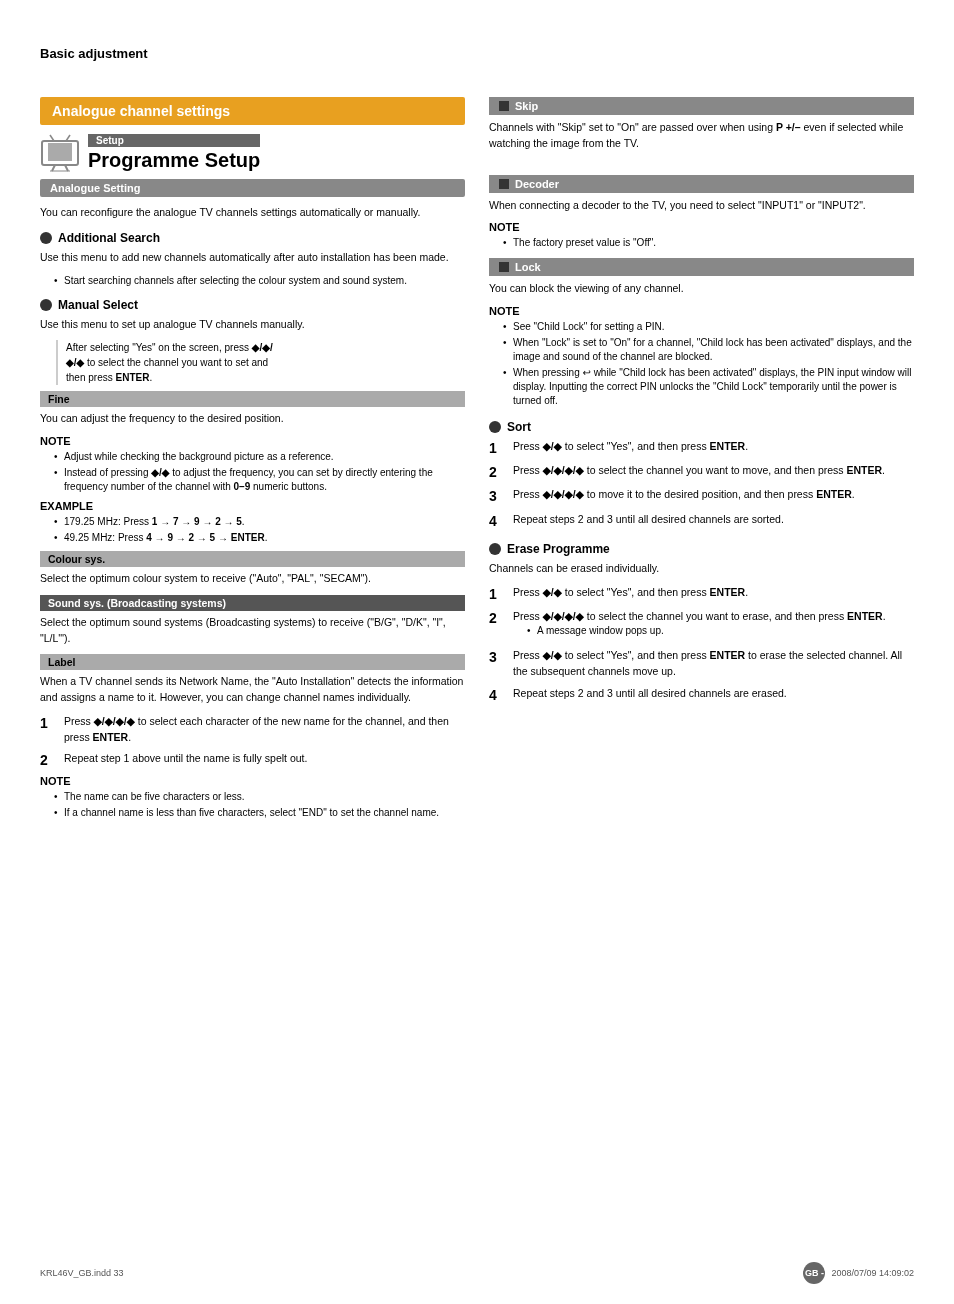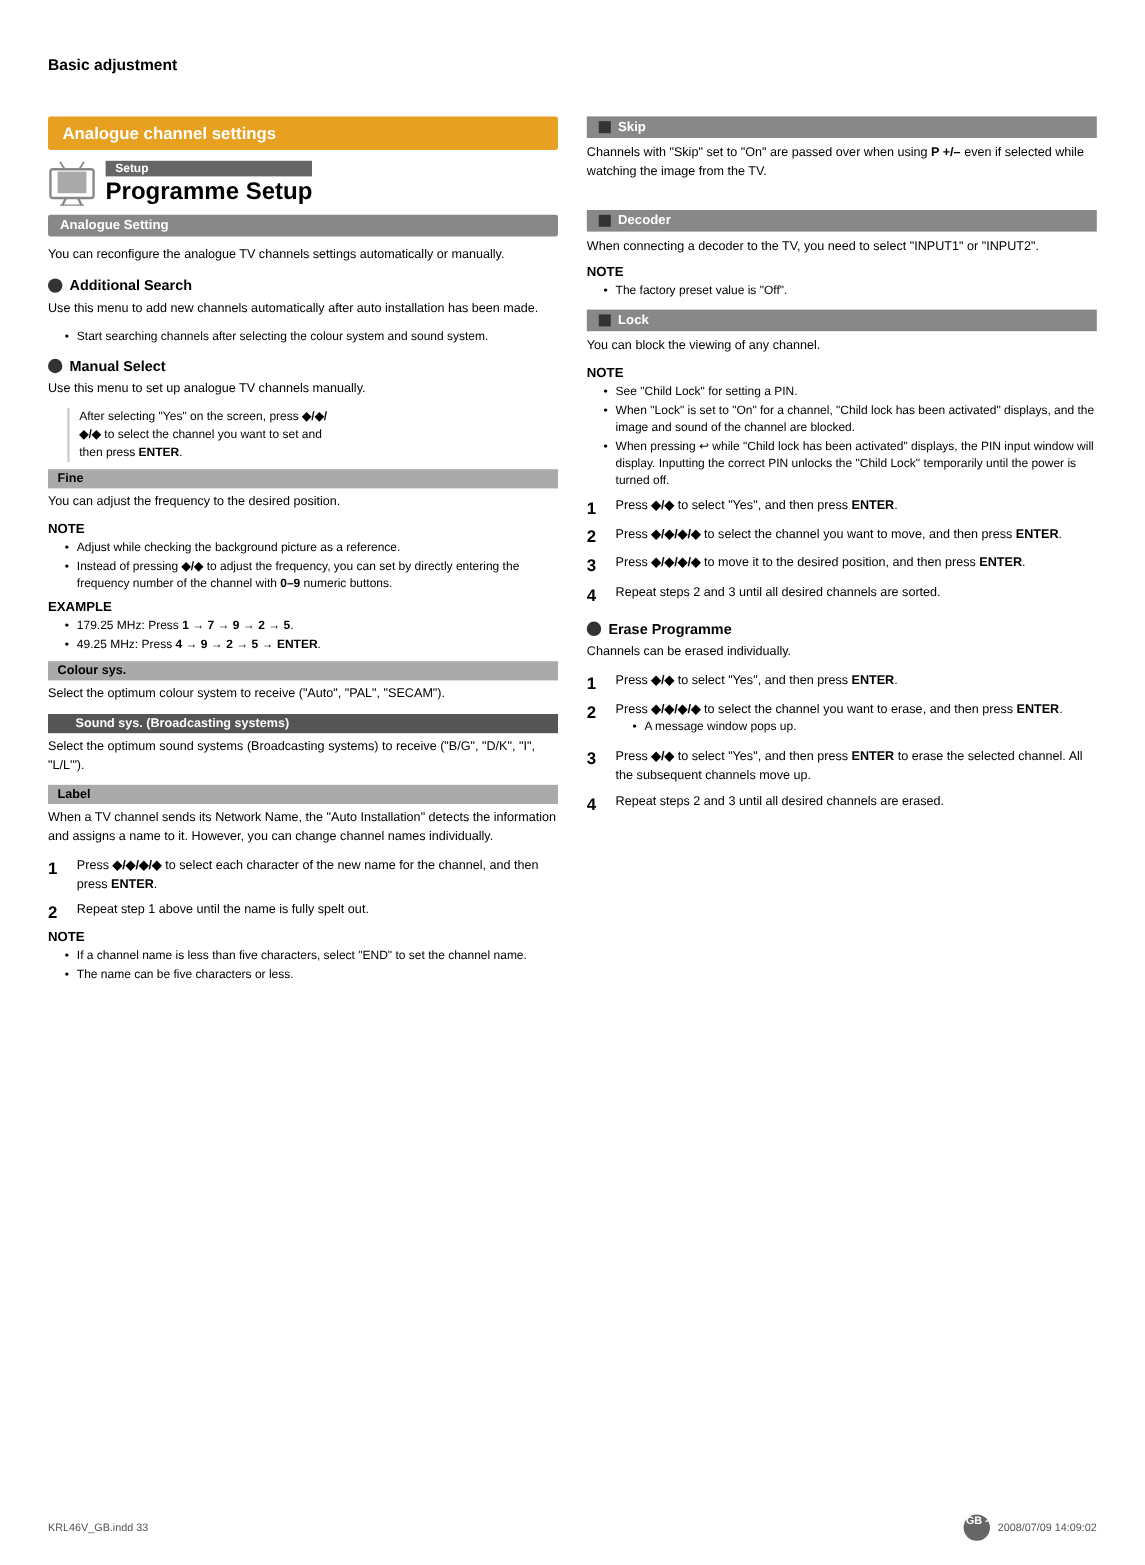--- a/index.html
+++ b/index.html
@@ -217,21 +217,21 @@
       padding: 2px 8px;
       font-size: 10.5px;
       font-weight: bold;
       margin: 6px 0 4px 0;
     }
     .inline-gray-bar-dark {
       display: flex;
       align-items: center;
       background: #555;
       color: #fff;
-      padding: 2px 23px;
+      padding: 2px 8px;
       font-size: 10.5px;
       font-weight: bold;
       margin: 6px 0 4px 0;
     }
 
     .bullet-list {
       margin-left: 14px;
       margin-bottom: 4px;
     }
     .bullet-list li {
@@ -387,22 +387,22 @@
         <span class="step-text">Press <b>◆/◆/◆/◆</b> to select each character of the new name for the channel, and then press <b>ENTER</b>.</span>
       </div>
       <div class="numbered-step">
         <span class="step-num">2</span>
         <span class="step-text">Repeat step 1 above until the name is fully spelt out.</span>
       </div>
 
       <div class="note-block">
         <div class="note-title">NOTE</div>
         <ul class="bullet-list">
+          <li>The name can be five characters or less.</li>
           <li>If a channel name is less than five characters, select "END" to set the channel name.</li>
-          <li>The name can be five characters or less.</li>
         </ul>
       </div>
     </div>
 
     <div class="right-col">
 
       <div style="display:flex; align-items:center; background:#888; color:#fff; padding: 3px 10px; margin-bottom:5px; font-size:11px; font-weight:bold;">
         <div style="width:10px; height:10px; background:#333; margin-right:6px; flex-shrink:0;"></div>
         <span>Skip</span>
       </div>
@@ -429,20 +429,24 @@
       <div class="body-text">You can block the viewing of any channel.</div>
       <div class="note-block">
         <div class="note-title">NOTE</div>
         <ul class="bullet-list">
           <li>See "Child Lock" for setting a PIN.</li>
           <li>When "Lock" is set to "On" for a channel, "Child lock has been activated" displays, and the image and sound of the channel are blocked.</li>
           <li>When pressing ↩ while "Child lock has been activated" displays, the PIN input window will display. Inputting the correct PIN unlocks the "Child Lock" temporarily until the power is turned off.</li>
         </ul>
       </div>
 
+      <div class="section-title-dot" style="margin-top:12px;">
+        <div class="dot"></div>
+        <span>Sort</span>
+      </div>
 
       <div class="numbered-step">
         <span class="step-num">1</span>
         <span class="step-text">Press <b>◆/◆</b> to select "Yes", and then press <b>ENTER</b>.</span>
       </div>
       <div class="numbered-step">
         <span class="step-num">2</span>
         <span class="step-text">Press <b>◆/◆/◆/◆</b> to select the channel you want to move, and then press <b>ENTER</b>.</span>
       </div>
       <div class="numbered-step">
@@ -481,20 +485,20 @@
         <span class="step-num">4</span>
         <span class="step-text">Repeat steps 2 and 3 until all desired channels are erased.</span>
       </div>
 
     </div>
   </div>
 
   <div class="page-footer">
     <span>KRL46V_GB.indd   33</span>
     <div style="display:flex; align-items:center; gap:6px;">
-      <div style="background:#666; color:#fff; border-radius:50%; width:22px; height:22px; display:flex; justify-content:center; font-size:9px; font-weight:bold;">
+      <div style="background:#666; color:#fff; border-radius:50%; width:22px; height:22px; display:flex; align-items:center; justify-content:center; font-size:9px; font-weight:bold;">
         <span>GB -</span>
       </div>
       <span>2008/07/09   14:09:02</span>
     </div>
   </div>
 
 </div>
 
 </body></html>

